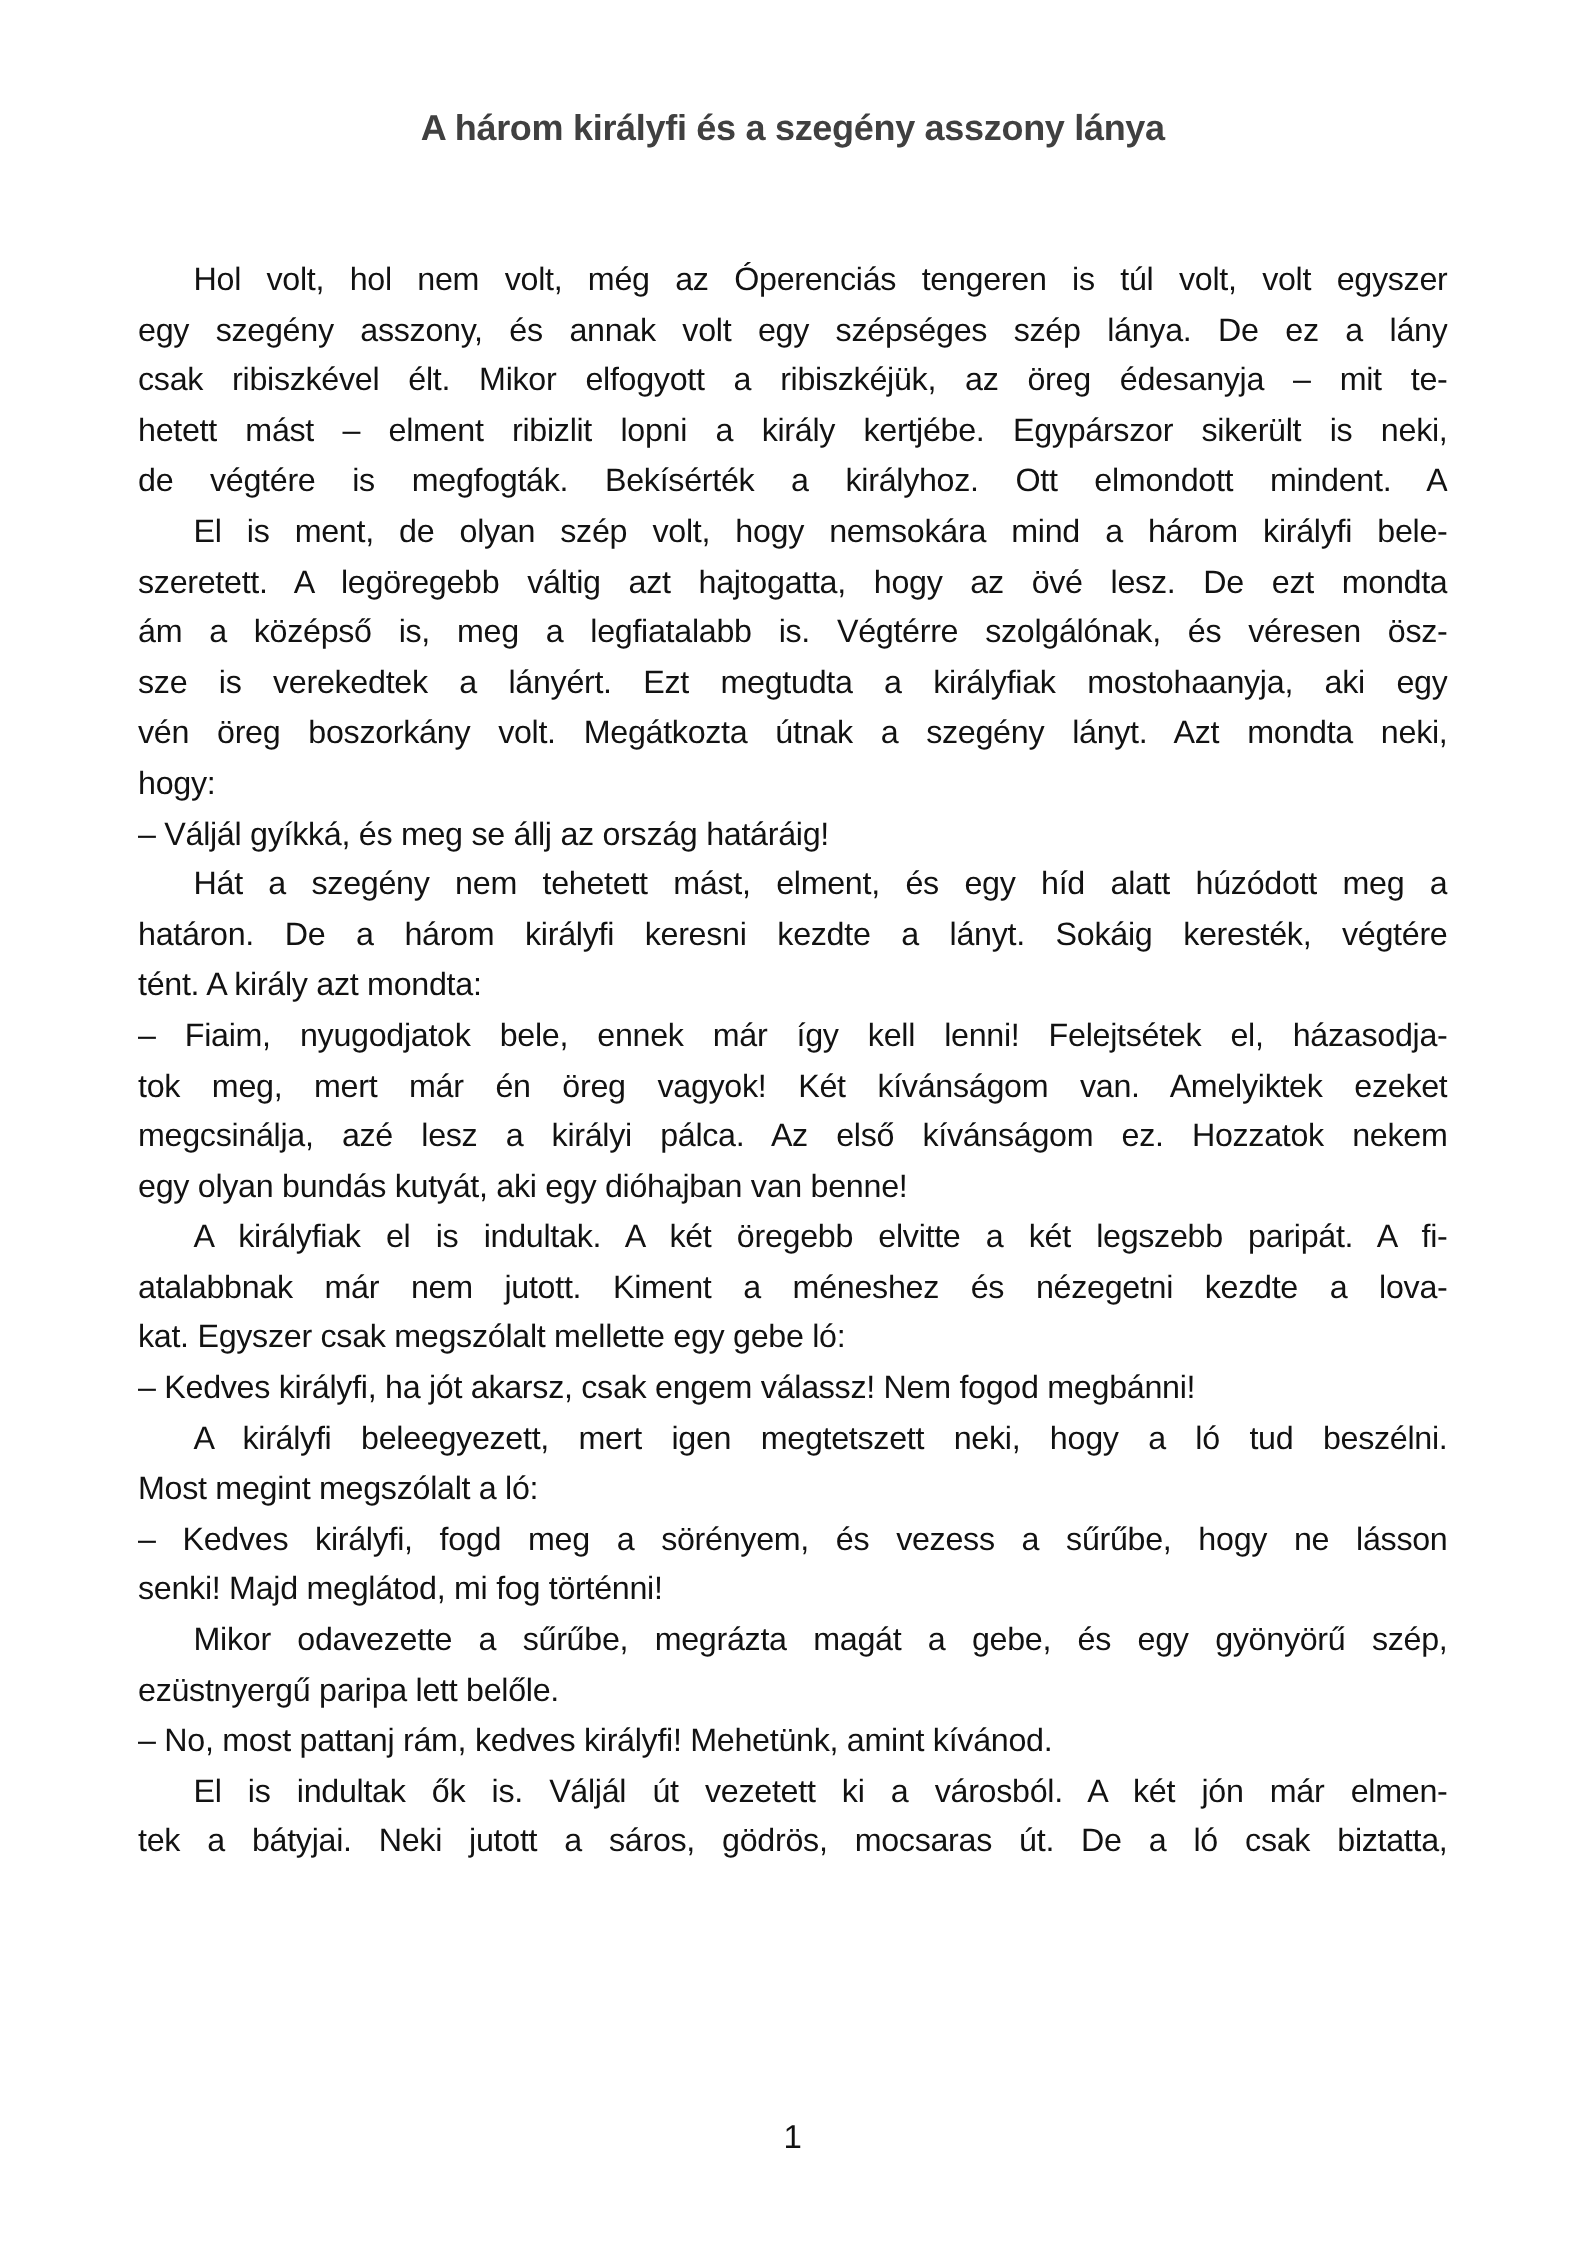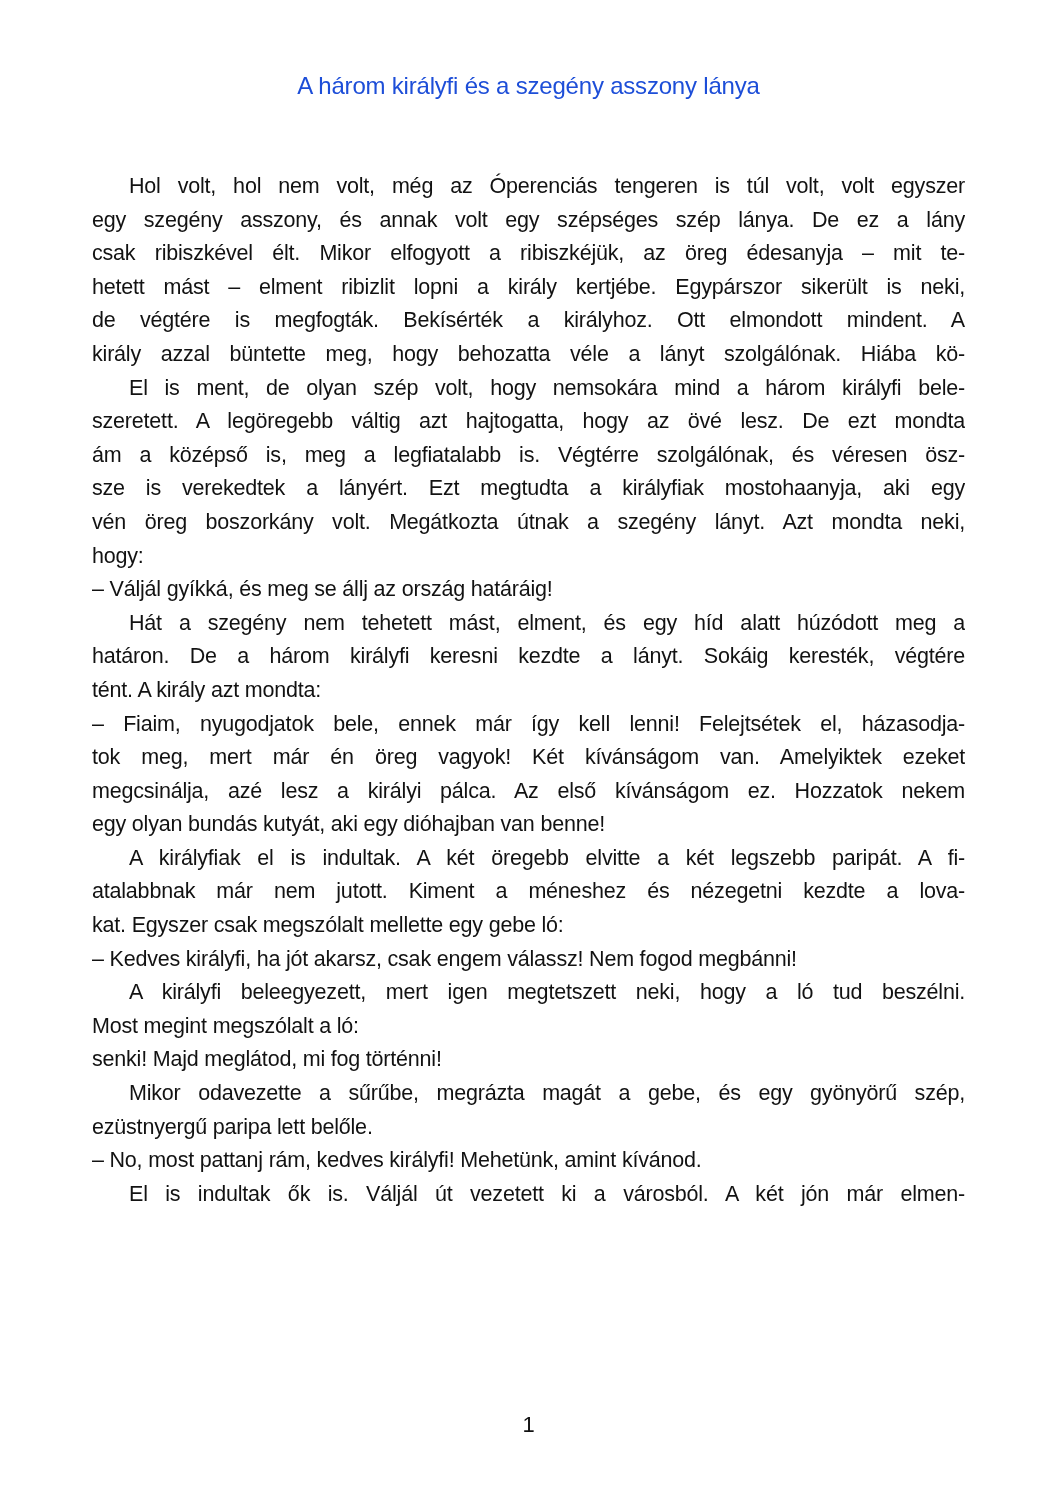--- a/index.html
+++ b/index.html
@@ -14,23 +14,23 @@
     color: #121212;
     overflow: hidden;
   }
   .title {
     position: absolute;
     top: 72px;
     left: 92px;
     width: 873px;
     text-align: center;
     font-size: 24px;
-    font-weight: normal;
+    font-weight: bold;
     letter-spacing: -0.2px;
-    color: #1d4ed8;
+    color: #404040;
   }
   .body-text {
     position: absolute;
     top: 170px;
     left: 92px;
     width: 873px;
   }
   .line {
     height: 33.6px;
     line-height: 33.6px;
@@ -62,41 +62,42 @@
 <body>
 
 <div class="page">
   <h1 class="title">A három királyfi és a szegény asszony lánya</h1>
   <div class="body-text">
       <div class="line just indent">Hol volt, hol nem volt, még az Óperenciás tengeren is túl volt, volt egyszer</div>
       <div class="line just">egy szegény asszony, és annak volt egy szépséges szép lánya. De ez a lány</div>
       <div class="line just">csak ribiszkével élt. Mikor elfogyott a ribiszkéjük, az öreg édesanyja – mit te-</div>
       <div class="line just">hetett mást – elment ribizlit lopni a király kertjébe. Egypárszor sikerült is neki,</div>
       <div class="line just">de végtére is megfogták. Bekísérték a királyhoz. Ott elmondott mindent. A</div>
-      <div class="line just">király azzal büntette meg, hogy behozatta véle a lányt szolgálónak. Hiába kö-</div>
       <div class="line just indent">El is ment, de olyan szép volt, hogy nemsokára mind a három királyfi bele-</div>
       <div class="line just">szeretett. A legöregebb váltig azt hajtogatta, hogy az övé lesz. De ezt mondta</div>
       <div class="line just">ám a középső is, meg a legfiatalabb is. Végtérre szolgálónak, és véresen ösz-</div>
       <div class="line just">sze is verekedtek a lányért. Ezt megtudta a királyfiak mostohaanyja, aki egy</div>
       <div class="line just">vén öreg boszorkány volt. Megátkozta útnak a szegény lányt. Azt mondta neki,</div>
       <div class="line">hogy:</div>
       <div class="line">– Váljál gyíkká, és meg se állj az ország határáig!</div>
       <div class="line just indent">Hát a szegény nem tehetett mást, elment, és egy híd alatt húzódott meg a</div>
       <div class="line just">határon. De a három királyfi keresni kezdte a lányt. Sokáig keresték, végtére</div>
       <div class="line">tént. A király azt mondta:</div>
       <div class="line just">– Fiaim, nyugodjatok bele, ennek már így kell lenni! Felejtsétek el, házasodja-</div>
       <div class="line just">tok meg, mert már én öreg vagyok! Két kívánságom van. Amelyiktek ezeket</div>
       <div class="line just">megcsinálja, azé lesz a királyi pálca. Az első kívánságom ez. Hozzatok nekem</div>
       <div class="line">egy olyan bundás kutyát, aki egy dióhajban van benne!</div>
       <div class="line just indent">A királyfiak el is indultak. A két öregebb elvitte a két legszebb paripát. A fi-</div>
       <div class="line just">atalabbnak már nem jutott. Kiment a méneshez és nézegetni kezdte a lova-</div>
       <div class="line">kat. Egyszer csak megszólalt mellette egy gebe ló:</div>
       <div class="line">– Kedves királyfi, ha jót akarsz, csak engem válassz! Nem fogod megbánni!</div>
       <div class="line just indent">A királyfi beleegyezett, mert igen megtetszett neki, hogy a ló tud beszélni.</div>
       <div class="line">Most megint megszólalt a ló:</div>
+      <div class="line just">– Kedves királyfi, fogd meg a sörényem, és vezess a sűrűbe, hogy ne lásson</div>
       <div class="line">senki! Majd meglátod, mi fog történni!</div>
       <div class="line just indent">Mikor odavezette a sűrűbe, megrázta magát a gebe, és egy gyönyörű szép,</div>
       <div class="line">ezüstnyergű paripa lett belőle.</div>
       <div class="line">– No, most pattanj rám, kedves királyfi! Mehetünk, amint kívánod.</div>
       <div class="line just indent">El is indultak ők is. Váljál út vezetett ki a városból. A két jón már elmen-</div>
+      <div class="line just">tek a bátyjai. Neki jutott a sáros, gödrös, mocsaras út. De a ló csak biztatta,</div>
     </div>
   <div class="pagenum">1</div>
 </div>
 
 </body></html>

